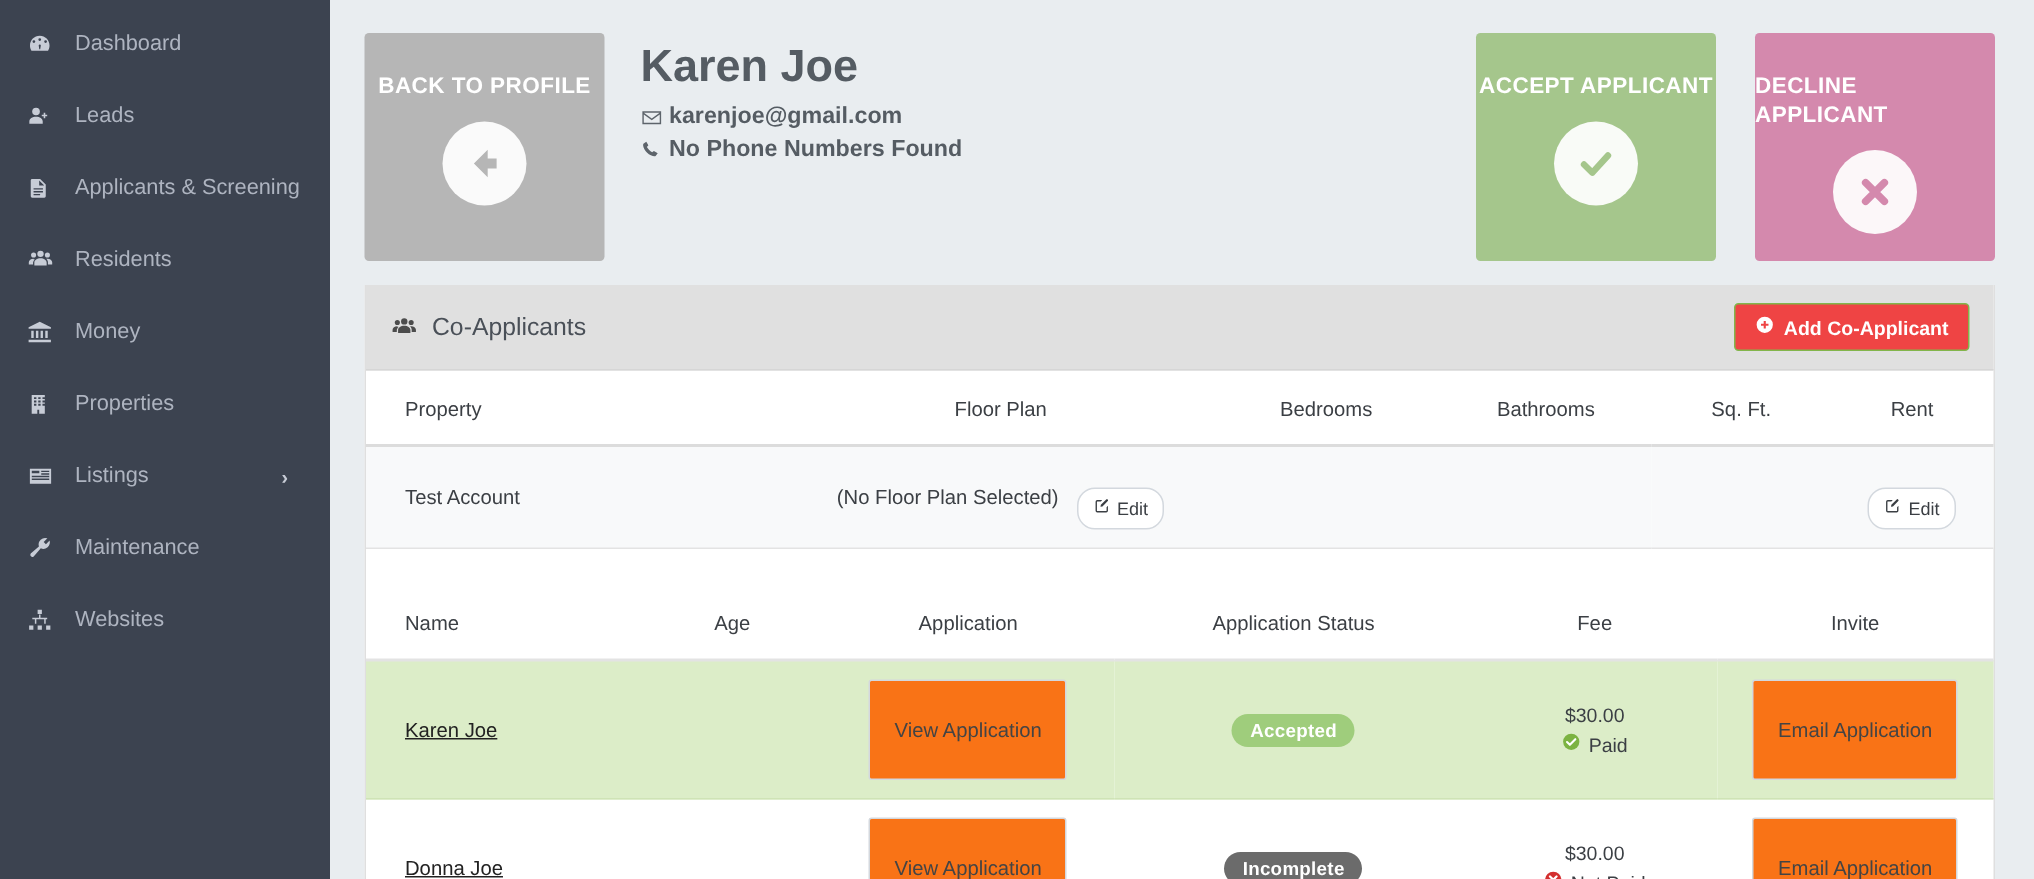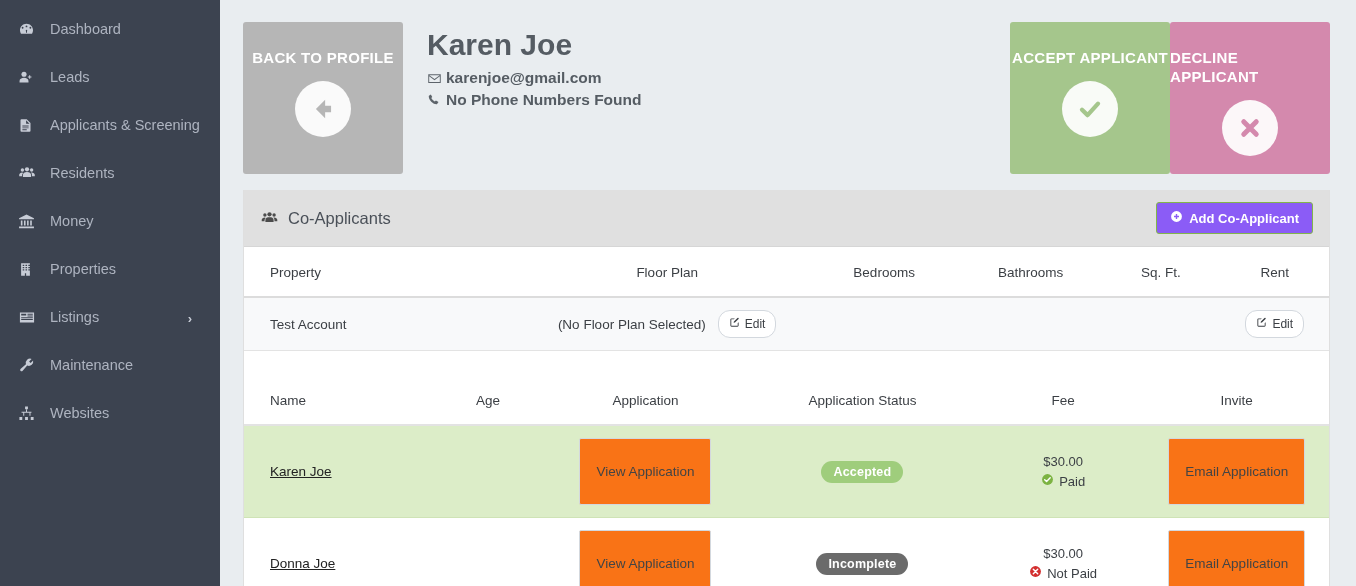--- a/index.html
+++ b/index.html
@@ -91,21 +91,21 @@
   }
   .person-line {
     font-size: 15.5px; font-weight: bold; color: #555c63;
     display: flex; align-items: center;
     margin-bottom: 4px;
   }
   .person-line .li {
     width: 19px; min-width: 19px; color: #5d646b;
     display: inline-flex; align-items: center;
   }
-  .tiles-right { display: flex; margin-left: auto; }
+  .tiles-right { display: flex; gap: 26px; margin-left: auto; }
 
   
   .panel {
     margin: 0 26px 0 23px;
     background: #fff;
     border: 1px solid #dfdfdf;
     border-top: none;
     min-height: 400px;
   }
   .panel-head {
@@ -115,21 +115,21 @@
     border-bottom: 1px solid #d6d6d6;
     min-height: 54px;
   }
   .panel-title {
     font-size: 16.5px; color: #4a5058;
     display: flex; align-items: center; gap: 9px;
   }
   .panel-title .pt-icon { color: #4c4c4c; display: inline-flex; }
   .btn-green {
     margin-left: auto;
-    background: #8b5cf6; border: 1px solid #82b54b;
+    background: #ef4444; border: 1px solid #82b54b;
     color: #fff; font-size: 13px; font-weight: bold;
     padding: 7px 13px; border-radius: 3px; cursor: pointer;
     display: inline-flex; align-items: center; gap: 6px;
   }
 
   table { width: 100%; border-collapse: collapse; }
   th {
     font-size: 13.5px; color: #3b3f44; font-weight: normal;
     padding: 18px 8px 16px 8px; text-align: center;
     border-bottom: 2px solid #e3e3e3;
@@ -142,21 +142,21 @@
 
   .tbl-property { border-bottom: 1px solid #e3e3e3; }
   .tbl-property tbody tr { background: #f8f9fa; }
   .tbl-property td { height: 48px; }
   .tbl-property th { border-bottom: 2px solid #dcdcdc; }
   .tbl-property-wrap { padding-bottom: 24px; }
 
   .btn-edit {
     background: #fff; border: 1px solid #d3d8de; color: #3b3f44;
     font-size: 12px; padding: 6px 10px; border-radius: 12px; cursor: pointer;
-    display: inline-flex; align-items: center; gap: 5px; white-space: nowrap;
+    display: inline-flex; align-items: center; gap: 5px; white-space: nowrap; margin-top: 15px;
   }
   .btn-outline {
     background: #f97316; border: 1px solid #d3d8de; color: #444;
     font-size: 13.5px; padding: 25px 16px; border-radius: 2px; cursor: pointer;
     white-space: nowrap;
   }
 
   .tbl-applicants th { border-bottom: 2px solid #e3e3e3; }
   .tbl-applicants tr.row-accepted { background: #dcedc8; }
   .tbl-applicants tr.row-accepted td { border-top: 1px solid #cfe3b6; border-bottom: 1px solid #cfe3b6; }

